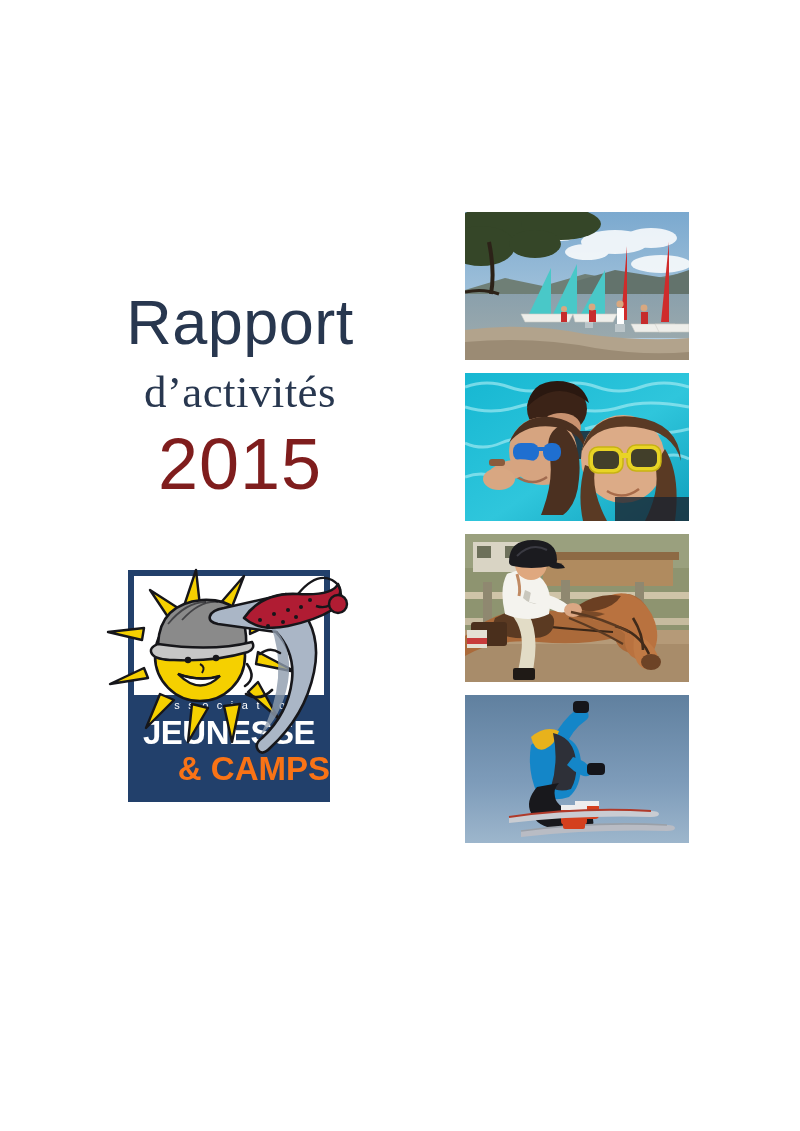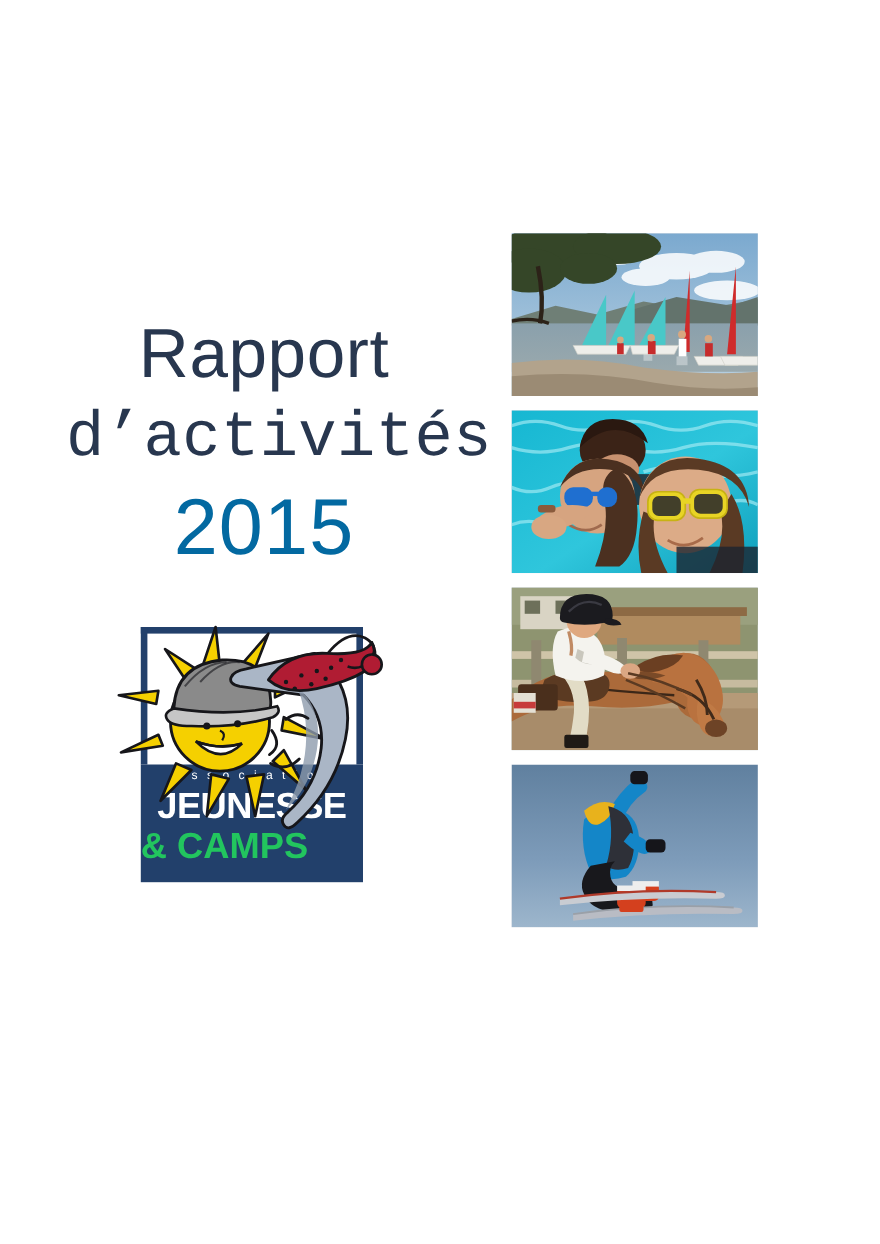--- a/index.html
+++ b/index.html
@@ -36,35 +36,35 @@
     font-family: "Liberation Sans", sans-serif;
     font-size: 63px;
     font-weight: 300;
     letter-spacing: 0.5px;
     color: #28374f;
     line-height: 1.02;
     margin: 0;
     white-space: nowrap;
   }
   .title-sub {
-    font-family: Liberation Mono, monospace;
-    font-size: 58px;
+    font-family: Liberation Serif, serif;
+    font-size: 45px;
     font-weight: 300;
     letter-spacing: 0.4px;
     color: #28374f;
     line-height: 1.25;
     margin: 10px 0 0 0;
     white-space: nowrap;
   }
   .title-year {
     font-family: "Liberation Sans", sans-serif;
     font-size: 72px;
     font-weight: 300;
     letter-spacing: 1px;
-    color: #0369a1;
+    color: #7f1d1d;
     line-height: 1.05;
     margin: 6px 0 0 0;
   }
 
   
   .logo {
     position: absolute;
     left: 100px;
     top: 528px;
     width: 250px;
@@ -119,22 +119,22 @@
     font-size: 33px;
     font-weight: bold;
     letter-spacing: -0.5px;
     font-family: "Liberation Sans", sans-serif;
     line-height: 1;
   }
   .logo-camps {
     position: absolute;
     left: 0; right: 0;
     top: 57px;
-    text-align: left;
-    color: #22c55e;
+    text-align: right;
+    color: #f97316;
     font-size: 33px;
     font-weight: bold;
     letter-spacing: 0px;
     font-family: "Liberation Sans", sans-serif;
     line-height: 1;
   }
   .logo-art {
     position: absolute;
     left: 0;
     top: 0;

